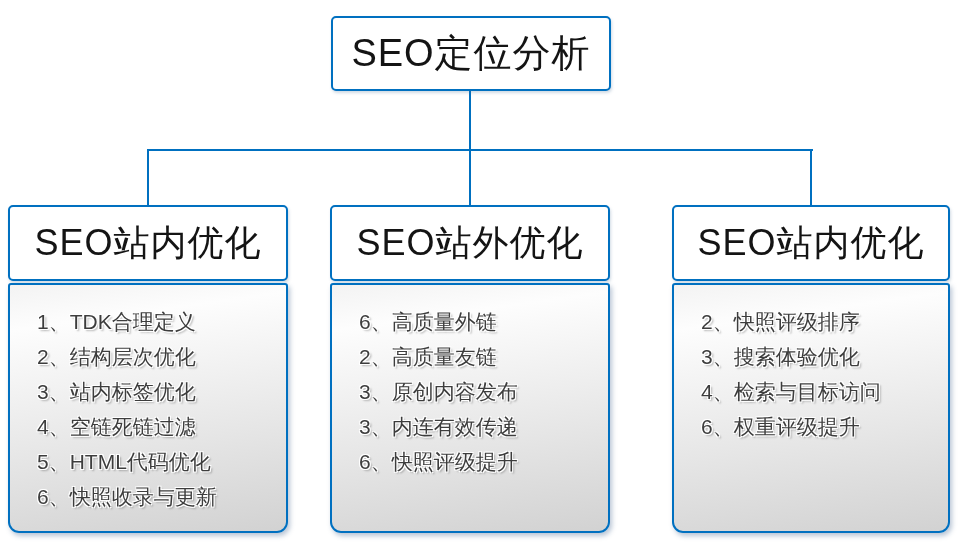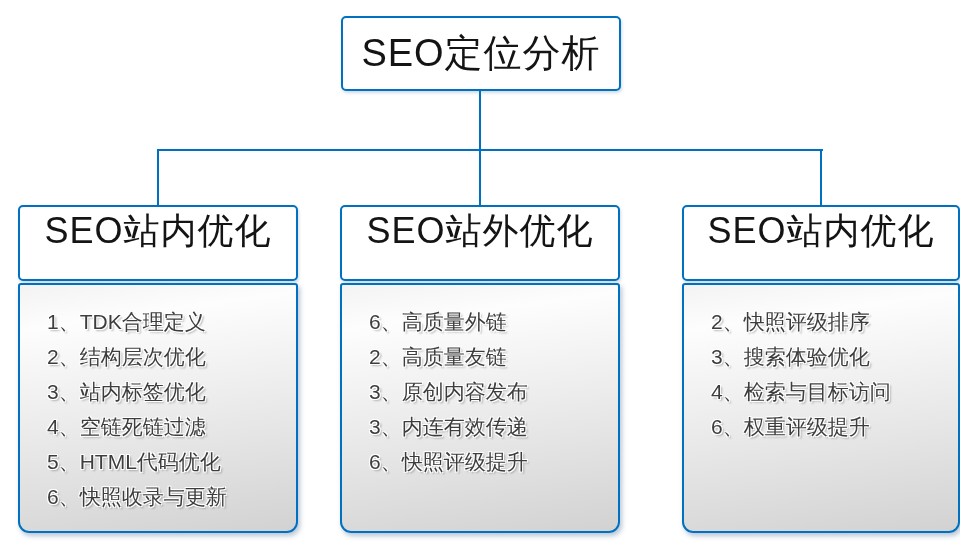--- a/index.html
+++ b/index.html
@@ -13,21 +13,21 @@
     --panel-mid:#e6e6e6;
     --panel-end:#d2d2d2;
   }
   html,body{margin:0;padding:0;}
   body{
     width:960px;height:550px;
     background:var(--background);
     font-family:"Liberation Sans","DejaVu Sans",sans-serif;
     position:relative;overflow:hidden;
   }
-  .canvas{position:absolute;inset:0;margin-left:10px;}
+  .canvas{position:absolute;inset:0;}
 
   
   .connector{position:absolute;background:var(--line);}
   .stem      {left:469px;top:91px;width:2px;height:59px;}
   .hbar      {left:147px;top:149px;width:666px;height:2px;}
   .drop      {top:150px;width:2px;height:56px;}
   .drop-0    {left:147px;}
   .drop-1    {left:469px;}
   .drop-2    {left:810px;}
 
@@ -45,21 +45,21 @@
 
   
   .branch{position:absolute;top:205px;}
   .branch-0{left:8px;width:280px;}
   .branch-1{left:330px;width:280px;}
   .branch-2{left:672px;width:278px;}
 
   .title-box{
     position:absolute;left:0;top:0;width:100%;height:76px;
     background:#ffffff;border:2px solid var(--border);border-radius:5px;
-    display:flex;justify-content:center;
+    display:flex;align-items:center;justify-content:center;
     box-shadow:1px 2px 3px rgba(70,110,150,.25);
     box-sizing:border-box;
   }
   .title-box span{
     font-size:36px;color:var(--title-text);letter-spacing:1px;white-space:nowrap;
   }
 
   .list-box{
     position:absolute;left:0;top:78px;width:100%;height:250px;
     border:2px solid var(--border);

